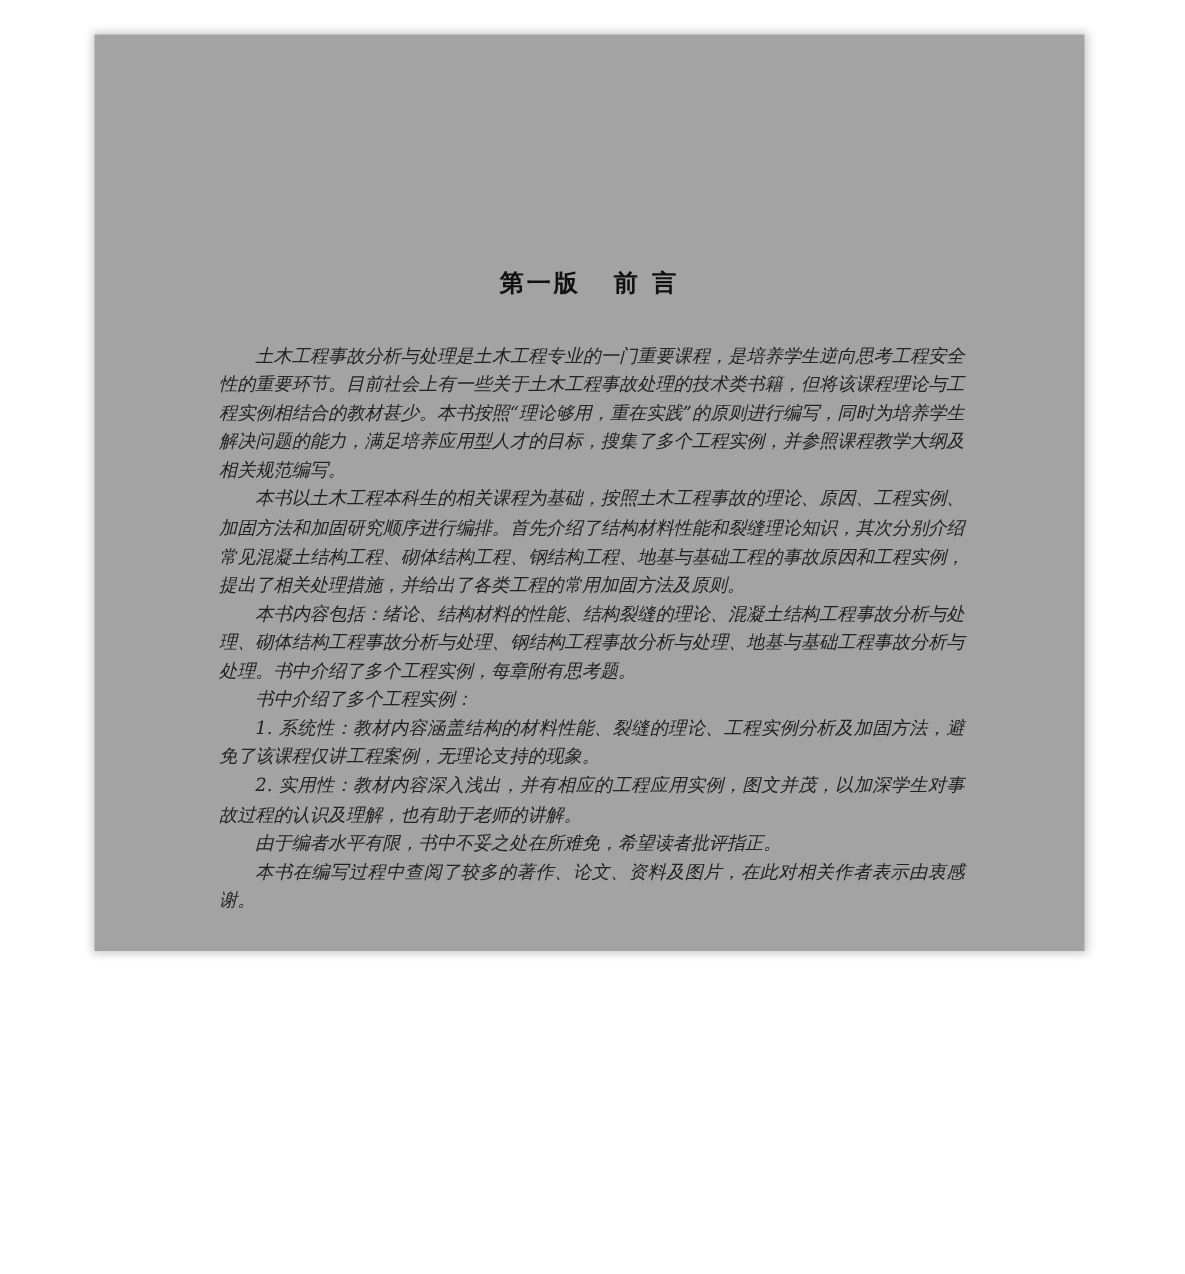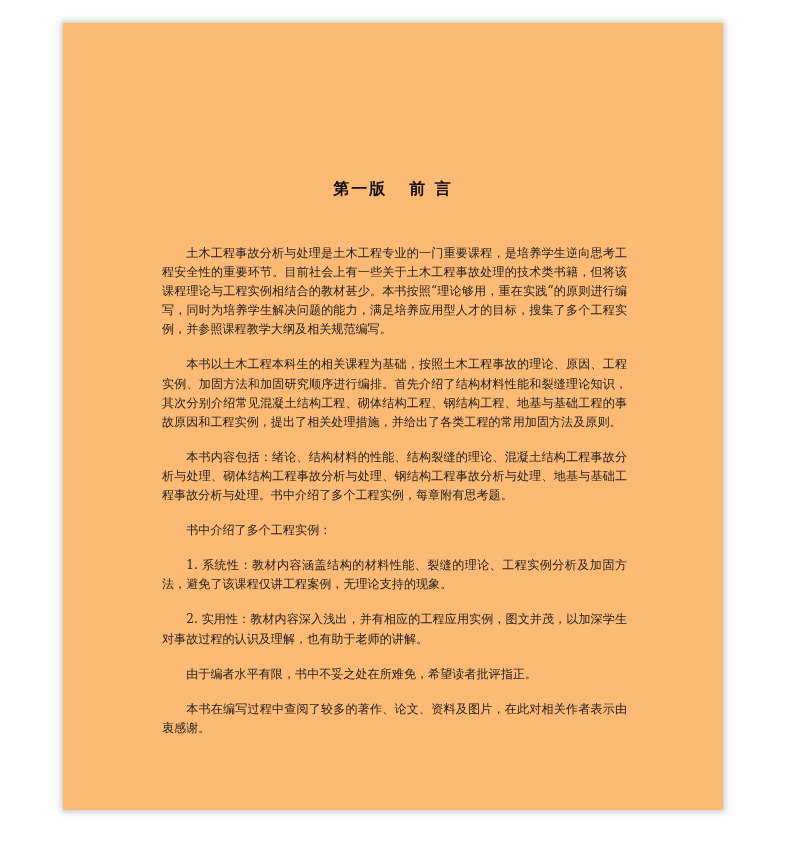--- a/index.html
+++ b/index.html
@@ -1,33 +1,33 @@
 <!DOCTYPE html>
 <html><head>
 <meta charset="utf-8">
 <style>
   html, body { margin: 0; padding: 0; background: #ffffff; }
   body { width: 790px; height: 849px; position: relative; overflow: hidden; }
   .page {
-    position: absolute; left: 63px; top: 23px; width: 660px; height: 787px;
-    background: #fdba74;
+    position: absolute; left: 63px; top: 23px; width: 660px; height: 611px;
+    background: #a3a3a3;
     box-shadow: 0 0 6px 2px rgba(0,0,0,0.22);
   }
   .title {
     position: absolute; left: 0; right: 0; top: 156px; text-align: center;
     font-family: "DejaVu Sans", sans-serif; font-weight: bold;
     font-size: 16px; color: #111; letter-spacing: 2px;
   }
   .title span.gap { display: inline-block; width: 22px; }
   .body {
     position: absolute; left: 83px; top: 205px; width: 497px;
     font-family: "DejaVu Serif", serif; font-size: 12.1px; line-height: 19.1px;
     color: #222; text-align: justify;
   }
-  .body p { margin: 16px; text-indent: 2em; }
+  .body p { margin: 0; text-indent: 2em; font-style: italic; }
 </style>
 </head>
 <body>
 
 <div class="page">
   <div class="title">
     <span>第一版</span><span class="gap"></span><span>前 言</span>
   </div>
   <div class="body">
     <p>土木工程事故分析与处理是土木工程专业的一门重要课程，是培养学生逆向思考工程安全性的重要环节。目前社会上有一些关于土木工程事故处理的技术类书籍，但将该课程理论与工程实例相结合的教材甚少。本书按照“理论够用，重在实践”的原则进行编写，同时为培养学生解决问题的能力，满足培养应用型人才的目标，搜集了多个工程实例，并参照课程教学大纲及相关规范编写。</p>

